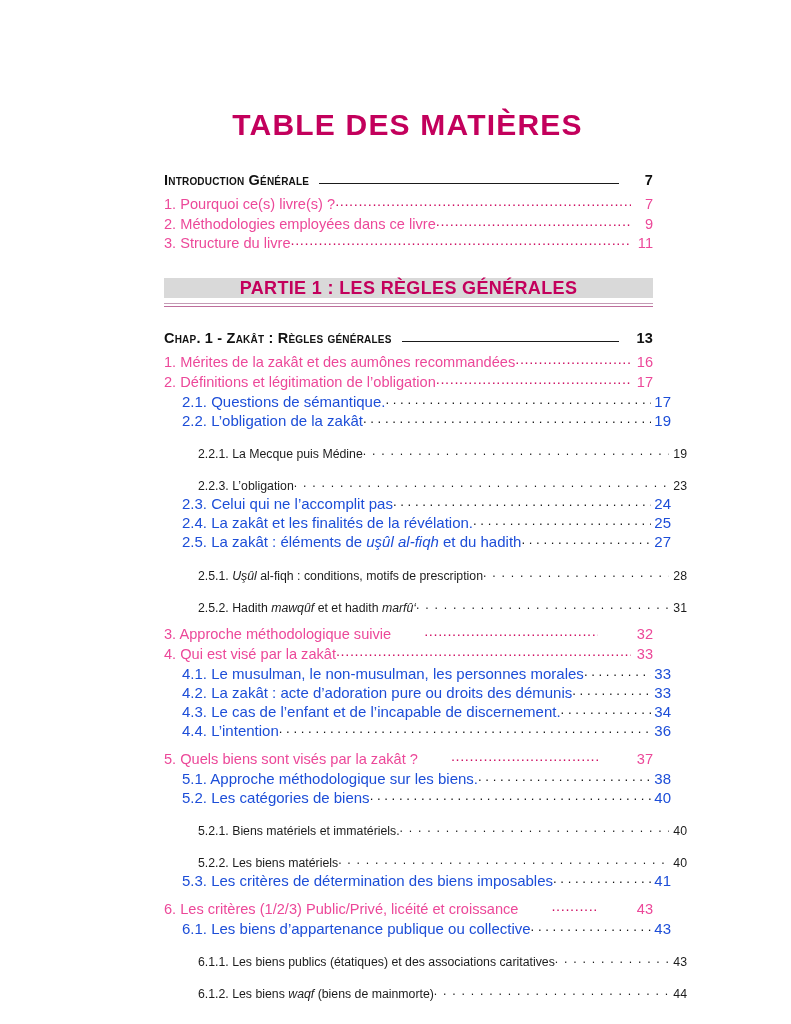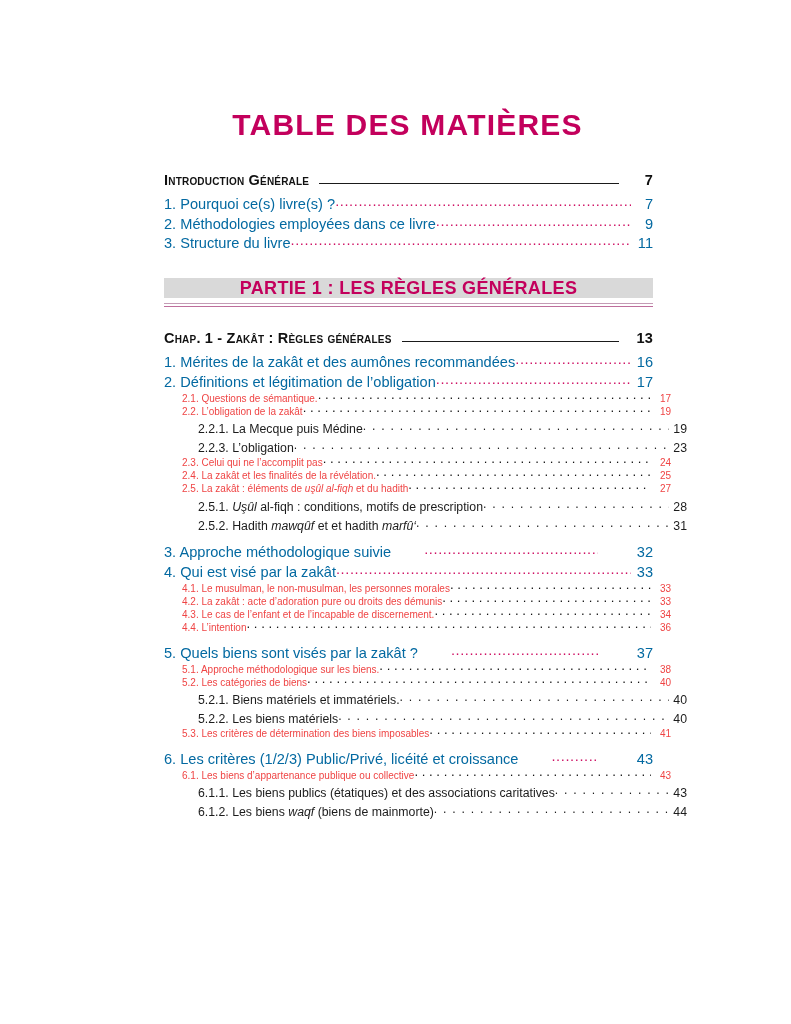--- a/index.html
+++ b/index.html
@@ -90,60 +90,60 @@
     position: absolute;
     left: 0;
     right: 8px;
     bottom: 1px;
     border-bottom: 1.4px solid #1a1a1a;
   }
 
   
   .lvl-1 {
     font-size: 14.6px;
-    color: #0369a1;
+    color: #ec4899;
     margin-bottom: 2px;
     margin-top: 2px;
   }
   .lvl-1 .pg { min-width: 22px; }
   .lvl-1 .leader::after {
     content: "......................................................................................................................................";
     position: absolute;
     left: 0;
     bottom: 0;
     letter-spacing: 0.6px;
     font-size: 14.6px;
     color: #CE1063;
   }
 
   
   .lvl-2 {
-    font-size: 10px;
-    color: #ef4444;
+    font-size: 15px;
+    color: #1d4ed8;
     padding-left: 18px;
     margin-bottom: 1px;
     margin-top: 1px;
   }
   .lvl-2 .pg { min-width: 20px; }
   .lvl-2 .leader::after {
     content: ". . . . . . . . . . . . . . . . . . . . . . . . . . . . . . . . . . . . . . . . . . . . . . . . . . . . . . . . . . . . . . . . . . . . . .";
     position: absolute;
     left: 0;
     bottom: 0;
     font-size: 13.2px;
     color: #141414;
   }
 
   
   .lvl-3 {
     font-size: 12.3px;
     color: #1c1c1c;
     padding-left: 34px;
     margin-bottom: 1px;
-    margin-top: 4px;
+    margin-top: 17px;
   }
   .lvl-3 .pg { min-width: 18px; }
   .lvl-3 .leader::after {
     content: ". . . . . . . . . . . . . . . . . . . . . . . . . . . . . . . . . . . . . . . . . . . . . . . . . . . . . . . . . .";
     position: absolute;
     left: 0;
     bottom: 0;
     letter-spacing: 1.2px;
     font-size: 12.3px;
     color: #1c1c1c;

